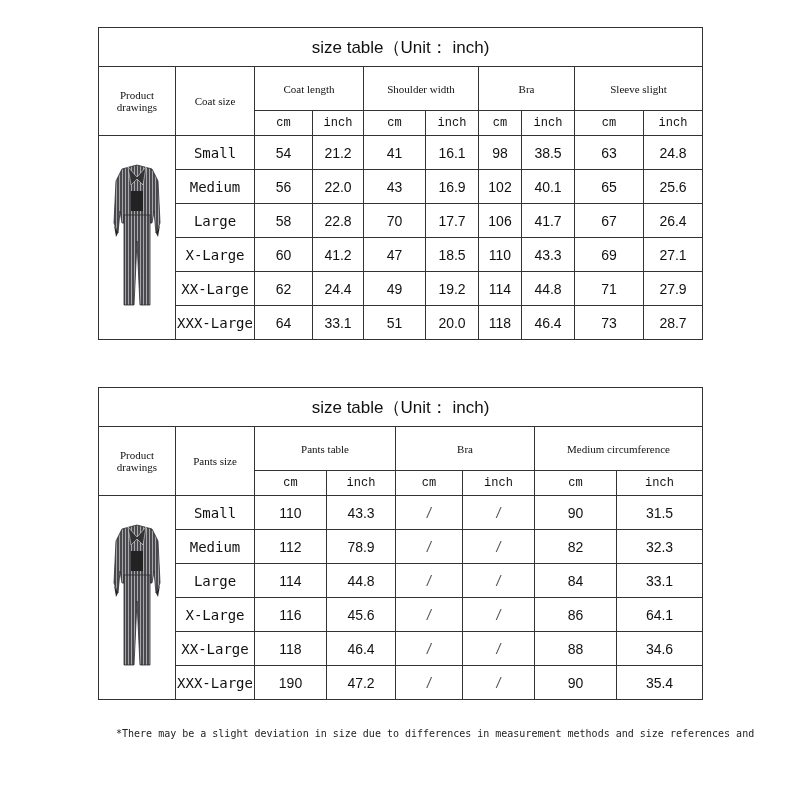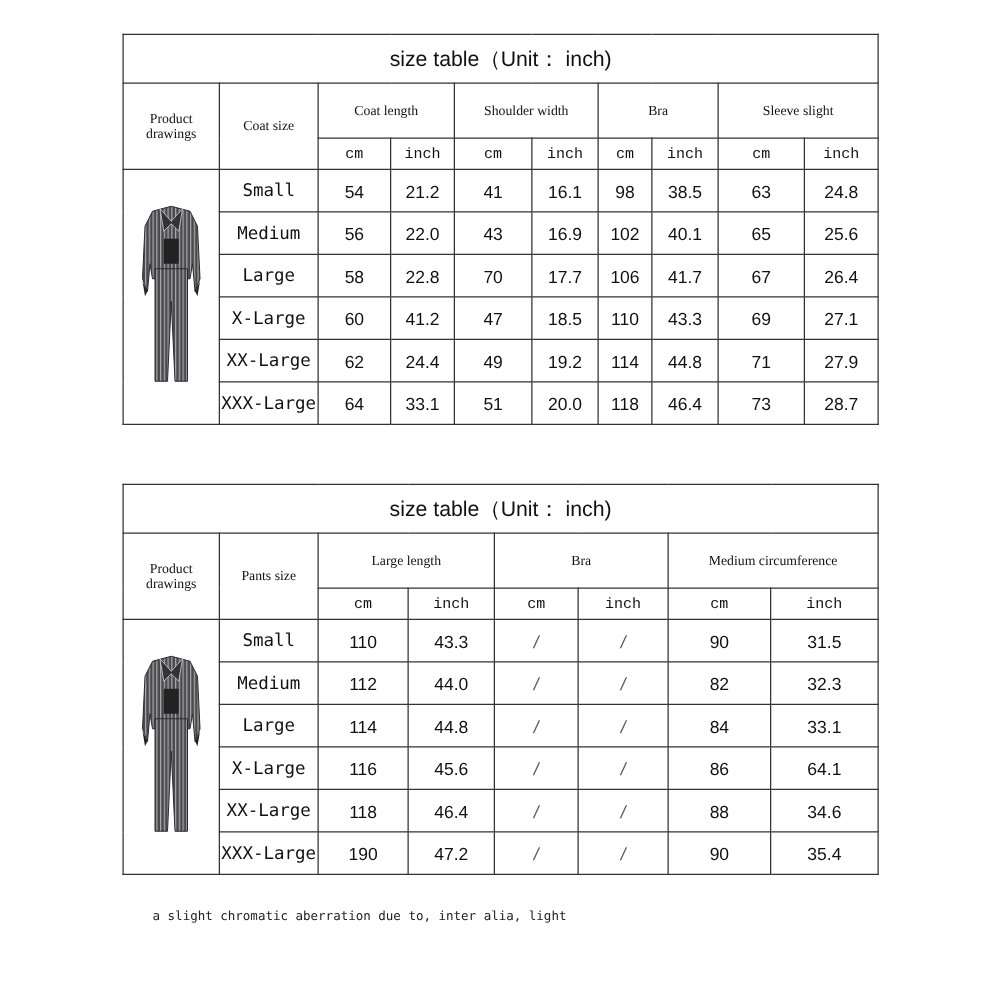--- a/index.html
+++ b/index.html
@@ -156,21 +156,21 @@
     <col style="width:82px">
       <col style="width:86px">
   </colgroup>
   <tbody>
       <tr>
     <td colspan="8" class="title">size table（Unit： inch)</td>
   </tr>
   <tr style="height:44px">
     <td rowspan="2" class="hdr">Product drawings</td>
     <td rowspan="2" class="hdr">Pants size</td>
-    <td colspan="2" class="hdr">Large length</td>
+    <td colspan="2" class="hdr">Pants table</td>
     <td colspan="2" class="hdr">Bra</td>
     <td colspan="2" class="hdr">Medium circumference</td>
   </tr>
   <tr>
     <td class="unit">cm</td>
     <td class="unit">inch</td>
     <td class="unit">cm</td>
     <td class="unit">inch</td>
     <td class="unit">cm</td>
     <td class="unit">inch</td>
@@ -203,21 +203,21 @@
         <td class="val">110</td>
         <td class="val">43.3</td>
         <td class="slash">/</td>
         <td class="slash">/</td>
         <td class="val">90</td>
         <td class="val">31.5</td>
       </tr>
       <tr style="height: 34px;">
         <td class="size">Medium</td>
         <td class="val">112</td>
-        <td class="val">44.0</td>
+        <td class="val">78.9</td>
         <td class="slash">/</td>
         <td class="slash">/</td>
         <td class="val">82</td>
         <td class="val">32.3</td>
       </tr>
       <tr style="height: 34px;">
         <td class="size">Large</td>
         <td class="val">114</td>
         <td class="val">44.8</td>
         <td class="slash">/</td>
@@ -249,14 +249,14 @@
         <td class="val">47.2</td>
         <td class="slash">/</td>
         <td class="slash">/</td>
         <td class="val">90</td>
         <td class="val">35.4</td>
       </tr>
     </tbody>
 </table>
 
 <div class="note">
-  <div style="white-space:pre"> a slight chromatic aberration due to, inter alia, light</div>
+  <div style="white-space:pre">*There may be a slight deviation in size due to differences in measurement methods and size references and</div>
 </div>
 
 </body></html>

